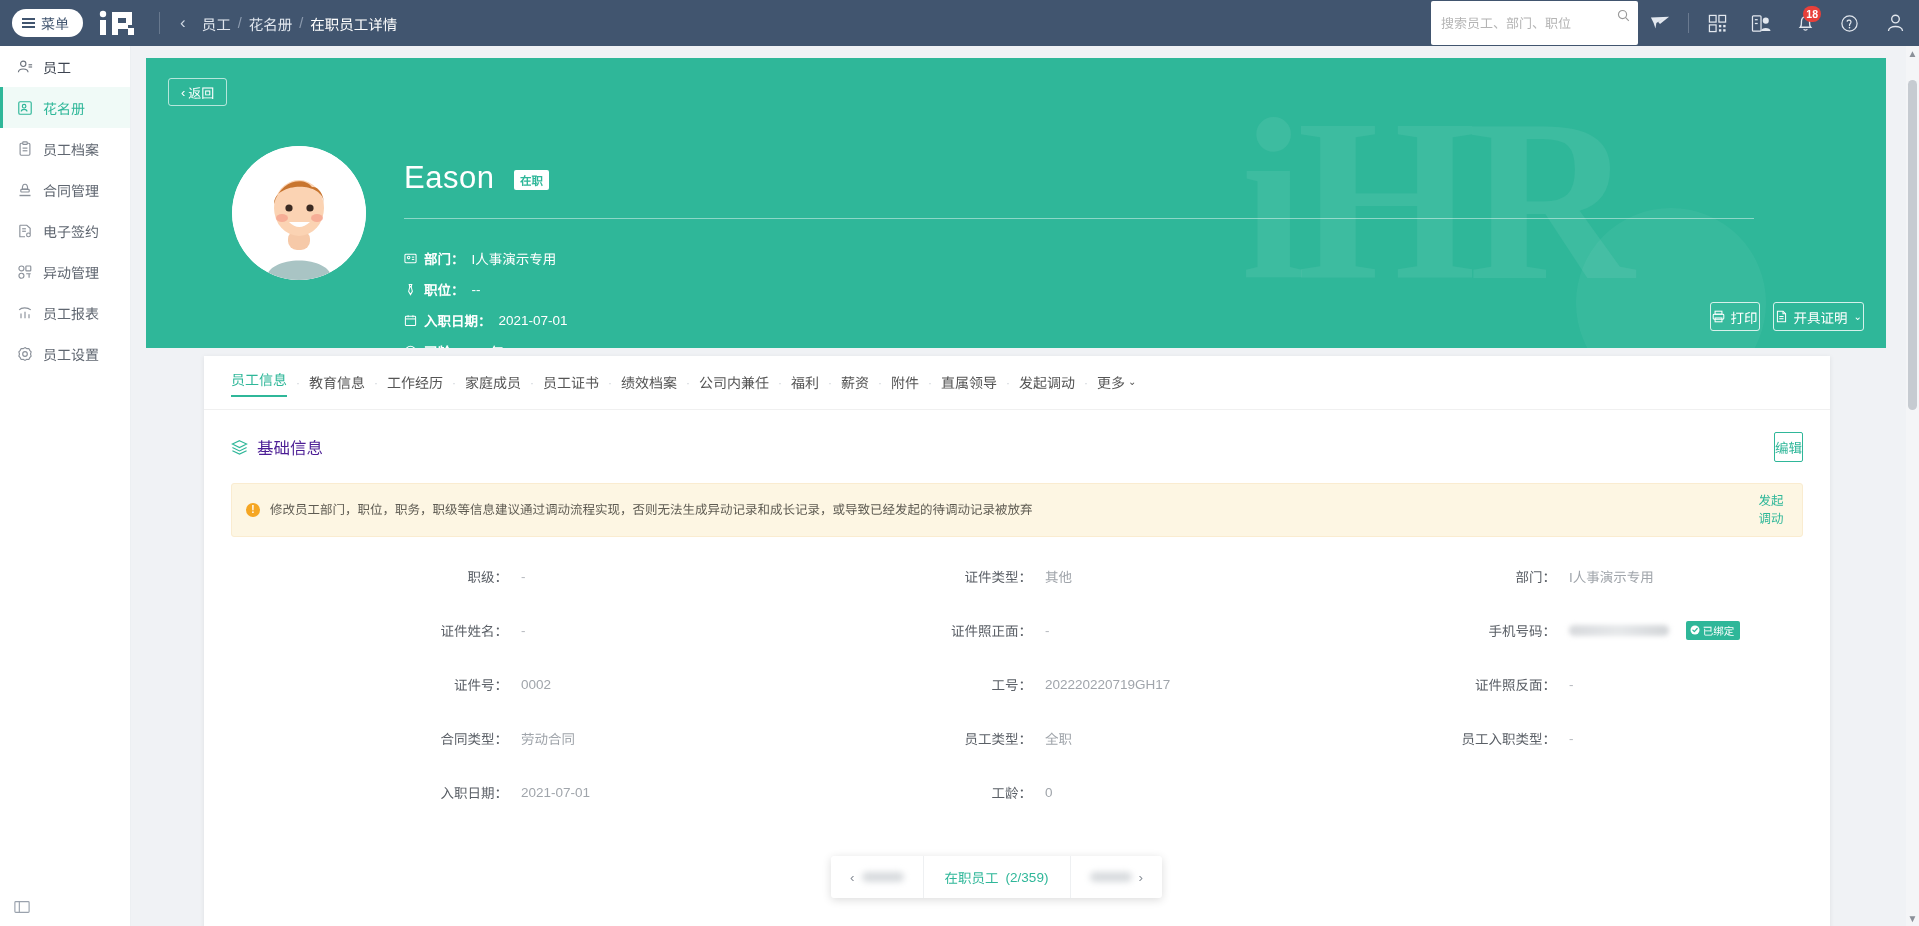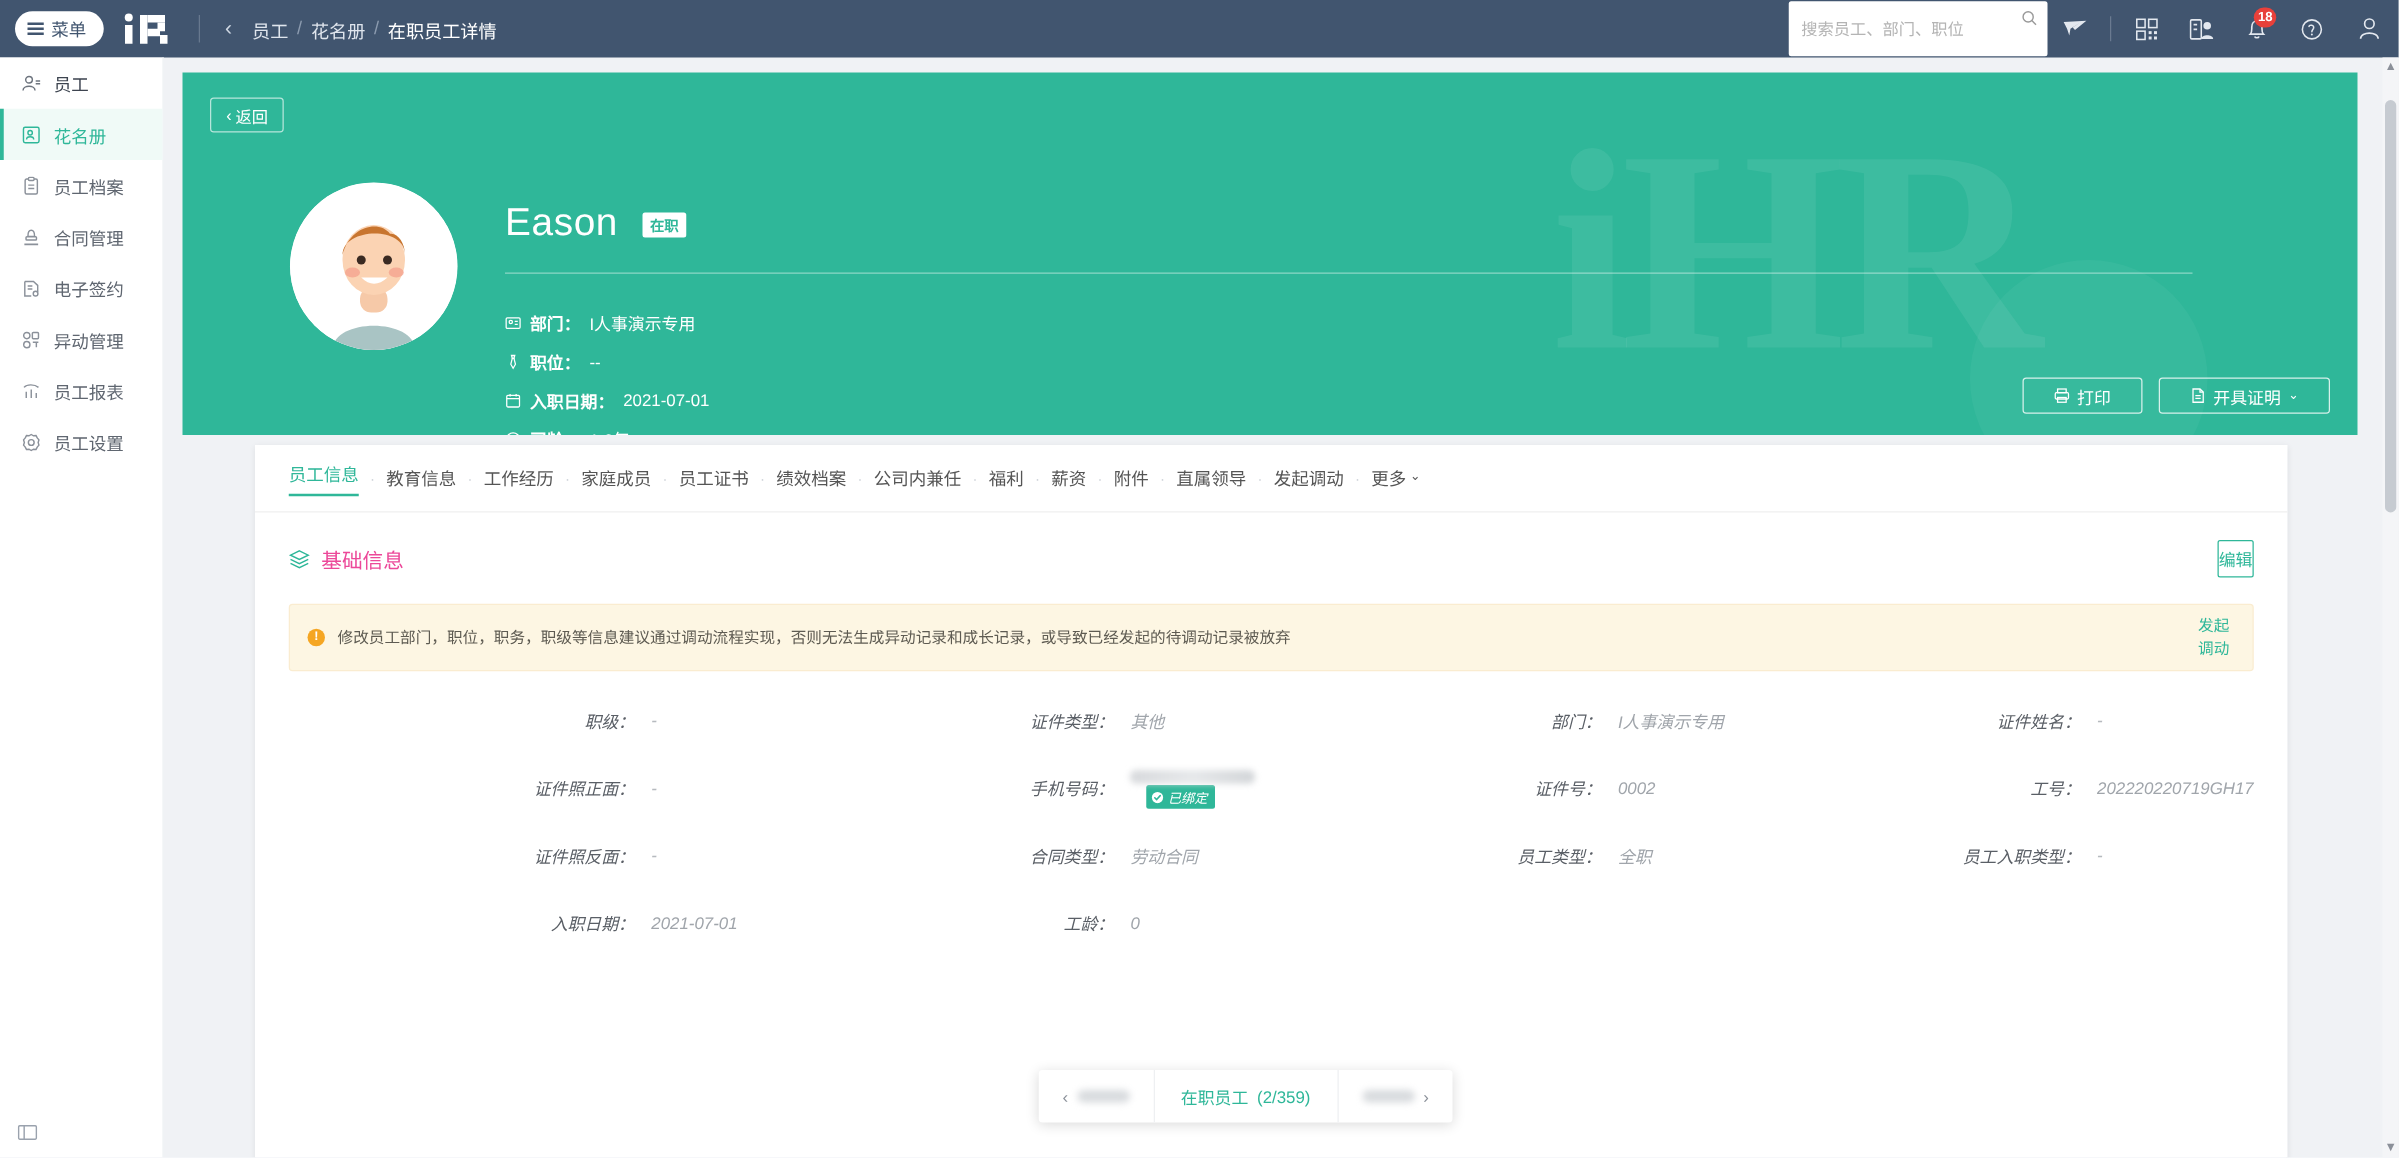--- a/index.html
+++ b/index.html
@@ -126,21 +126,21 @@
   }
   .meta {
     position: absolute; left: 258px; color: #fff; font-size: 13.5px;
     display: flex; align-items: center; gap: 7px;
   }
   .meta .mlabel { font-weight: 600; }
   .meta .mval { font-weight: 400; }
   .m1 { top: 190px; } .m2 { top: 221px; } .m3 { top: 252px; } .m4 { top: 283px; }
   .hero-actions { position: absolute; right: 22px; top: 244px; display: flex; gap: 13px; }
   .hbtn {
-    height: 29px; padding: 0 24px; border: 1px solid rgba(255,255,255,.8);
+    height: 29px; padding: 0 1px; border: 1px solid rgba(255,255,255,.8);
     border-radius: 3px; color: #fff; font-size: 13.5px; display: flex;
     align-items: center; gap: 6px; cursor: pointer; background: transparent;
   }
 
   
   .card {
     position: absolute; top: 310px; left: 73px; width: 1626px; height: 600px;
     background: #fff; box-shadow: 0 1px 5px rgba(0,0,0,.08);
   }
   .tabs {
@@ -149,21 +149,21 @@
   }
   .tab { cursor: pointer; white-space: nowrap; padding-bottom: 2px; }
   .tab.active { color: #2fb799; border-bottom: 2px solid #2fb799; padding-bottom: 6px; }
   .tab-dot { color: #cdd2d8; margin: 0 9px; font-size: 12px; }
   .tab-more { display: flex; align-items: center; gap: 3px; cursor: pointer; }
 
   .sect-head {
     display: flex; align-items: center; padding: 22px 27px 0 27px;
   }
   .sect-title {
-    display: flex; align-items: center; gap: 9px; font-size: 16.5px; color: #ec4899;
+    display: flex; align-items: center; gap: 9px; font-size: 16.5px; color: #4c1d95;
   }
   .edit-btn {
     margin-left: auto; height: 30px; padding: 0 0; border: 1px solid #2fb799;
     color: #2fb799; background: #fff; font-size: 13.5px; border-radius: 2px;
     cursor: pointer;
   }
 
   .alert {
     margin: 21px 27px 0 27px; background: #fdf6e3; border: 1px solid #faecd0;
     border-radius: 3px; min-height: 36px; display: flex; align-items: center;
@@ -174,22 +174,22 @@
     color: #fff; font-size: 10px; font-weight: bold; line-height: 14px; text-align: center;
   }
   .alert-txt { font-size: 12.5px; color: #5e5b52; line-height: 1.5; flex: 1; }
   .alert-link {
     color: #2fb799; font-size: 12.5px; width: 34px; text-align: center;
     cursor: pointer; line-height: 1.45; flex: none;
   }
 
   
   .form {
-    padding: 12px 27px 0 27px; display: grid; grid-template-columns: 1fr 1fr 1fr 1fr;
-    column-gap: 0px; row-gap: 0px; font-style: italic;
+    padding: 12px 27px 0 27px; display: grid; grid-template-columns: 1fr 1fr 1fr;
+    column-gap: 0px; row-gap: 0px;
   }
   .frow { display: flex; align-items: center; height: 54px; font-size: 13.5px; }
   .flabel { width: 290px; text-align: right; color: #5a5f66; padding-right: 13px; flex: none; }
   .fval { color: #a0a5ab; }
   .fval.dash { color: #b6babf; }
   .blurred {
     display: inline-block; width: 100px; height: 11px; border-radius: 5px;
     background: linear-gradient(90deg,#d7d9dc,#e6e8ea,#d2d5d8);
     filter: blur(2.5px); vertical-align: middle;
   }

